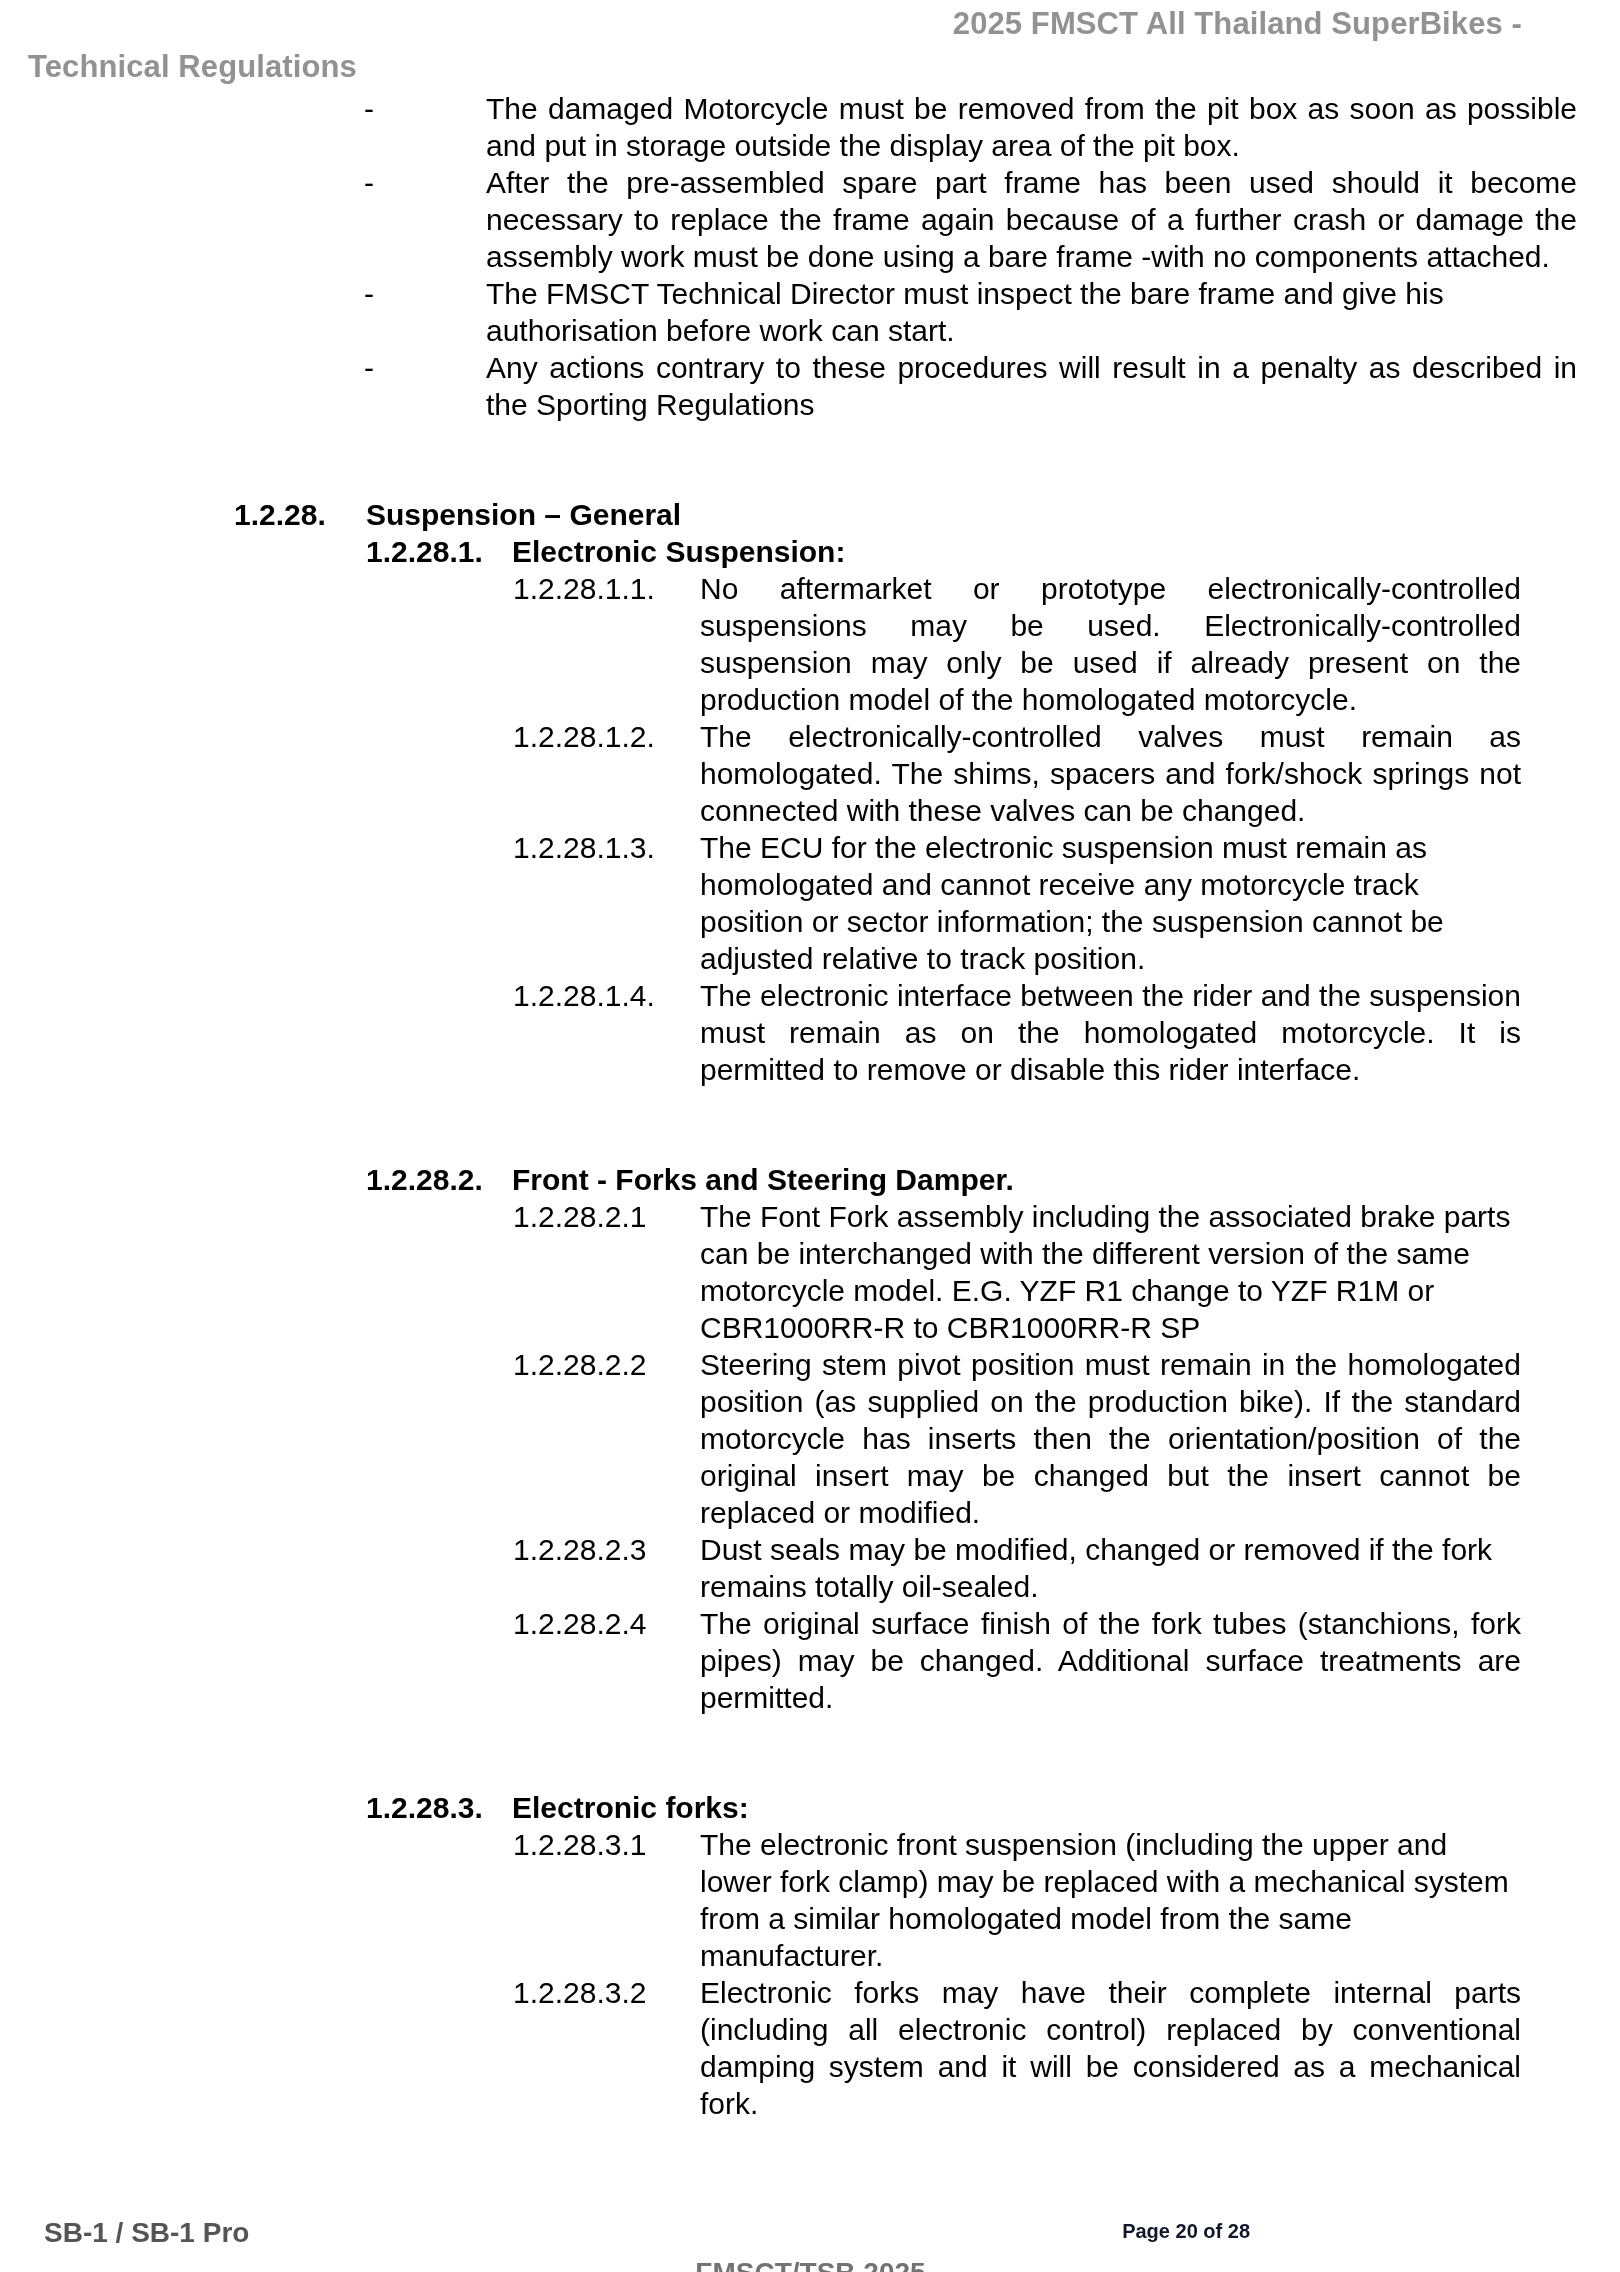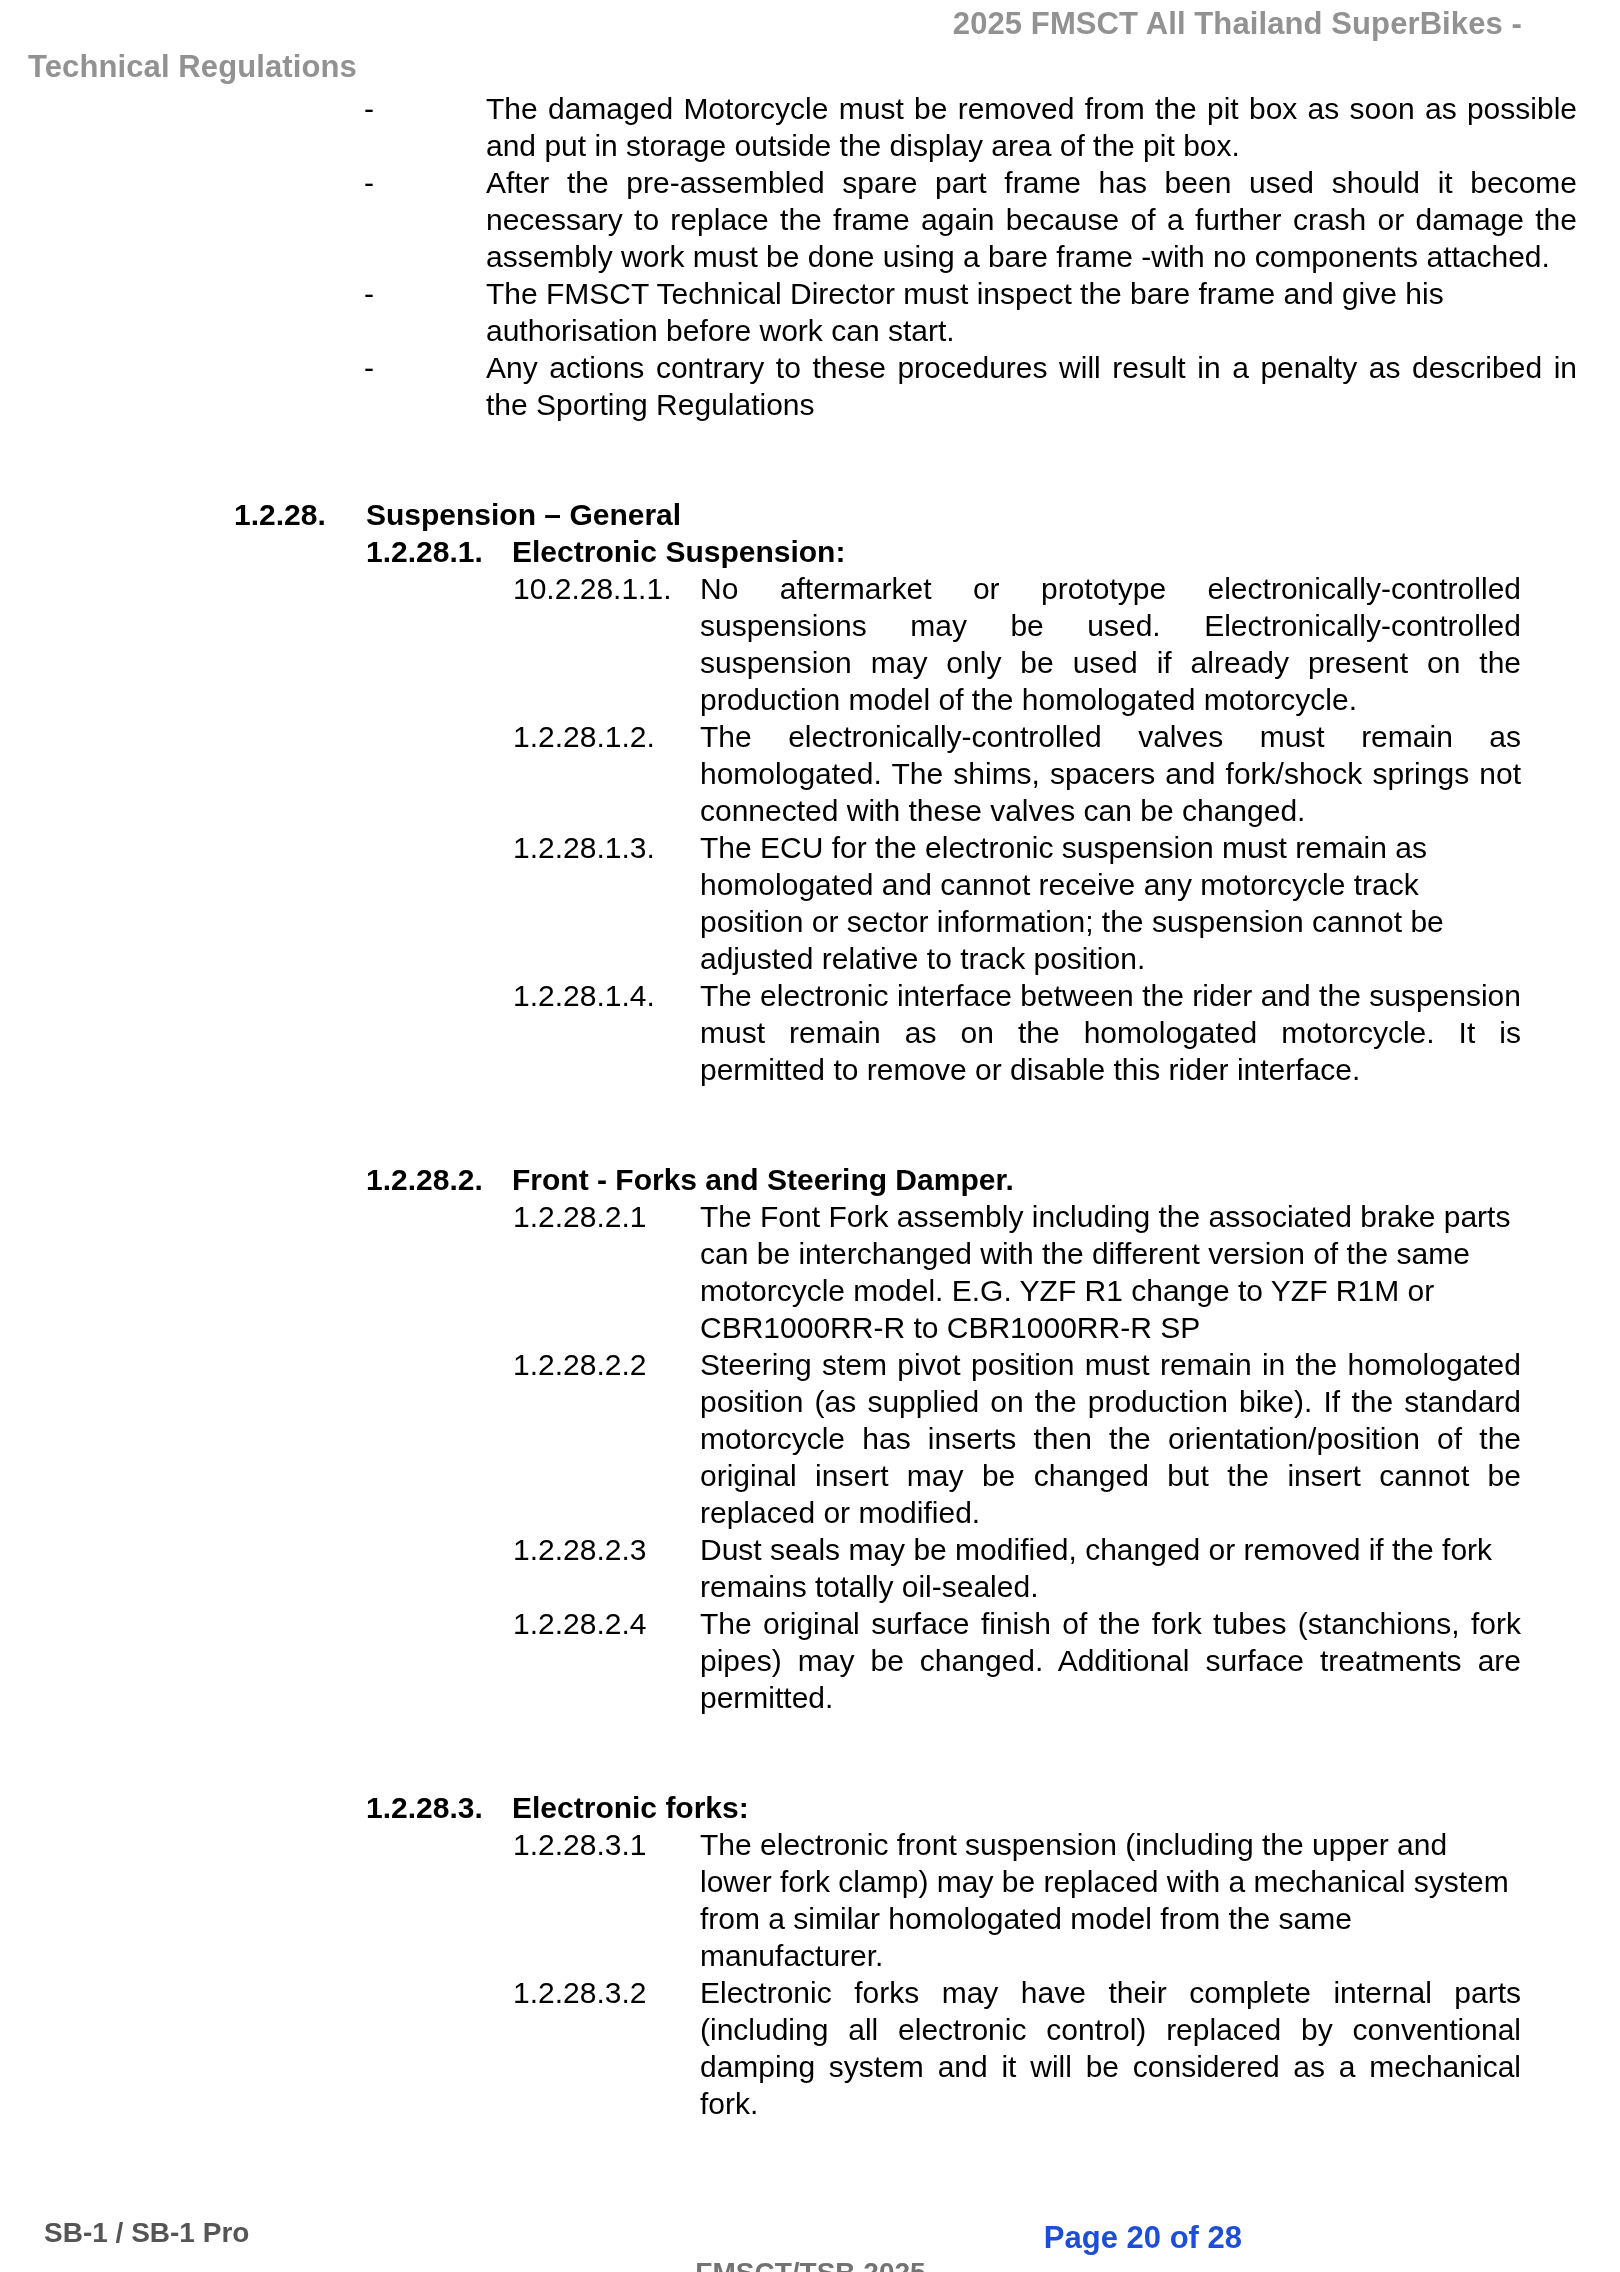--- a/index.html
+++ b/index.html
@@ -182,25 +182,25 @@
     width: 1621px;
     text-align: center;
     font-size: 28px;
     font-weight: bold;
     color: #737373;
     white-space: nowrap;
     margin-top: 40px;
   }
   .footer-right {
     position: absolute;
-    right: 40px;
+    right: 32px;
     top: 2.8px;
-    font-size: 31px;
-    font-weight: bold;
-    color: #1d4ed8;
+    font-size: 20px;
+    font-weight: bold;
+    color: #0f172a;
     white-space: nowrap;
   }
 </style>
 </head>
 <body>
 
 <div class="page">
 
   <div class="doc-header">
     <div class="header-line1">2025 FMSCT All Thailand SuperBikes -</div>
@@ -239,21 +239,21 @@
       <span class="num">1.2.28.</span>
       <span class="lbl">Suspension – General</span>
     </div>
 
     <div class="h-l2">
       <span class="num">1.2.28.1.</span>
       <span class="lbl">Electronic Suspension:</span>
     </div>
 
     <div class="clause">
-      <span class="num">10.2.28.1.1.</span>
+      <span class="num">1.2.28.1.1.</span>
       <div class="body">No aftermarket or prototype electronically-controlled suspensions may be used. Electronically-controlled suspension may only be used if already present on the production model of the homologated motorcycle.</div>
     </div>
 
     <div class="clause">
       <span class="num">1.2.28.1.2.</span>
       <div class="body">The electronically-controlled valves must remain as homologated. The shims, spacers and fork/shock springs not connected with these valves can be changed.</div>
     </div>
 
     <div class="clause">
       <span class="num">1.2.28.1.3.</span>

